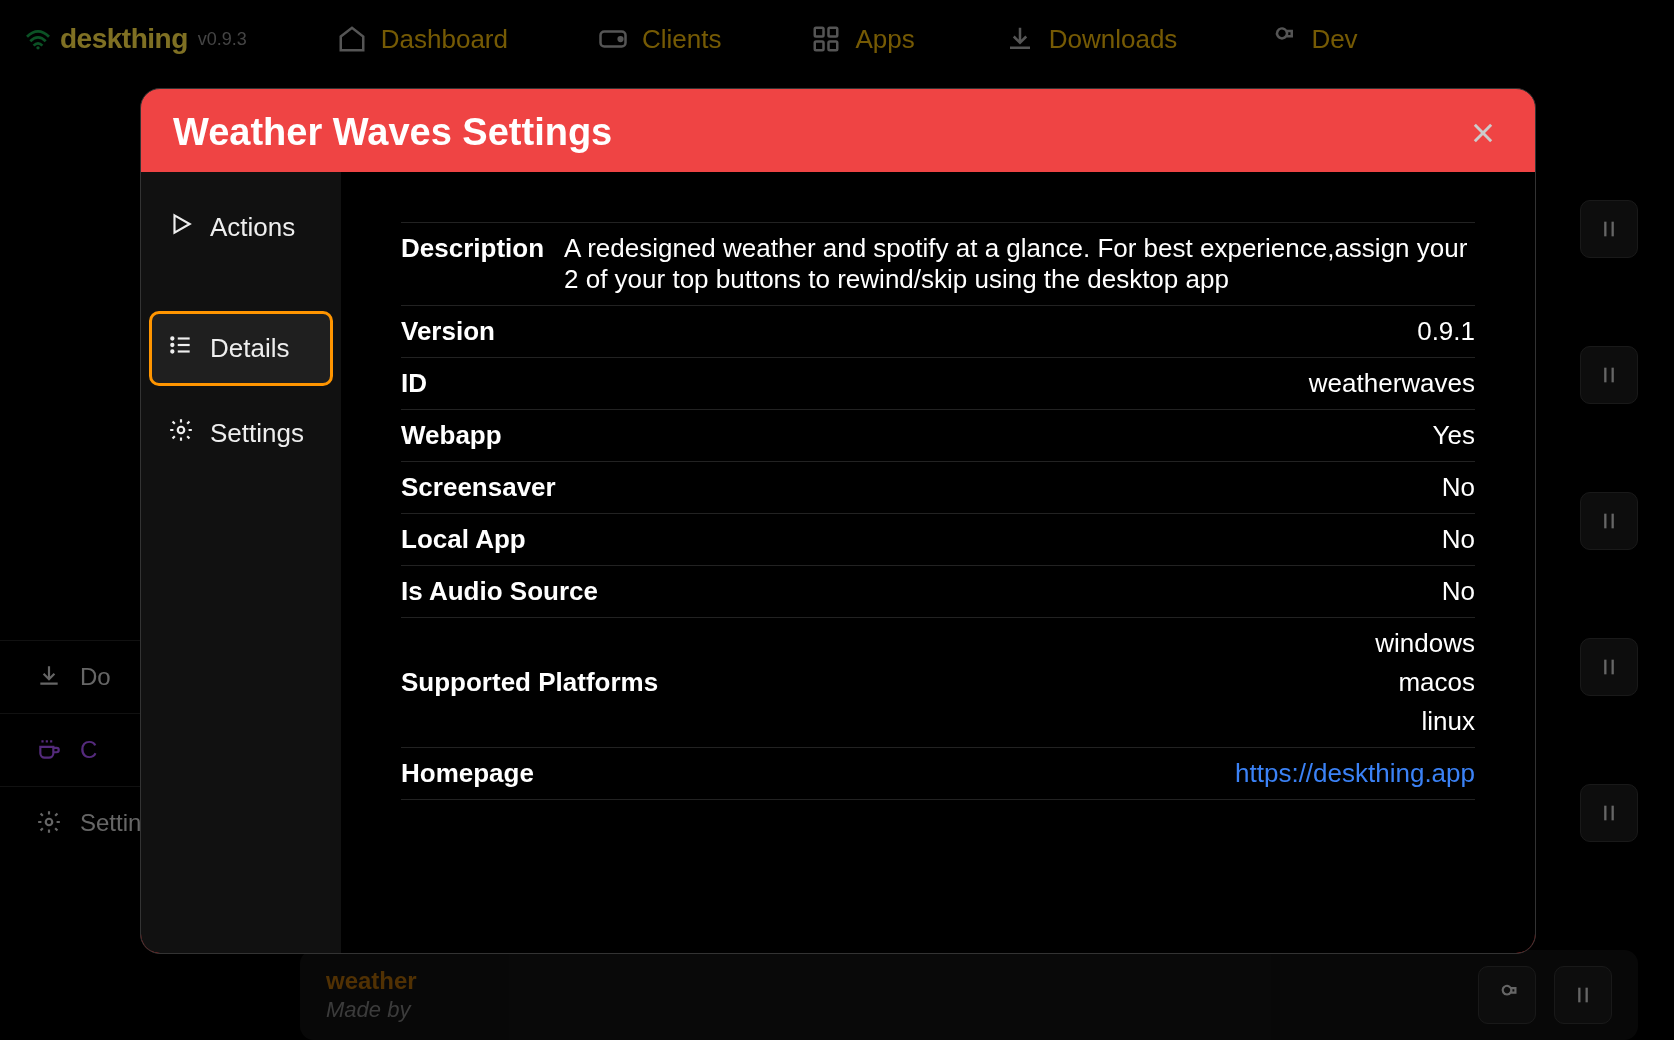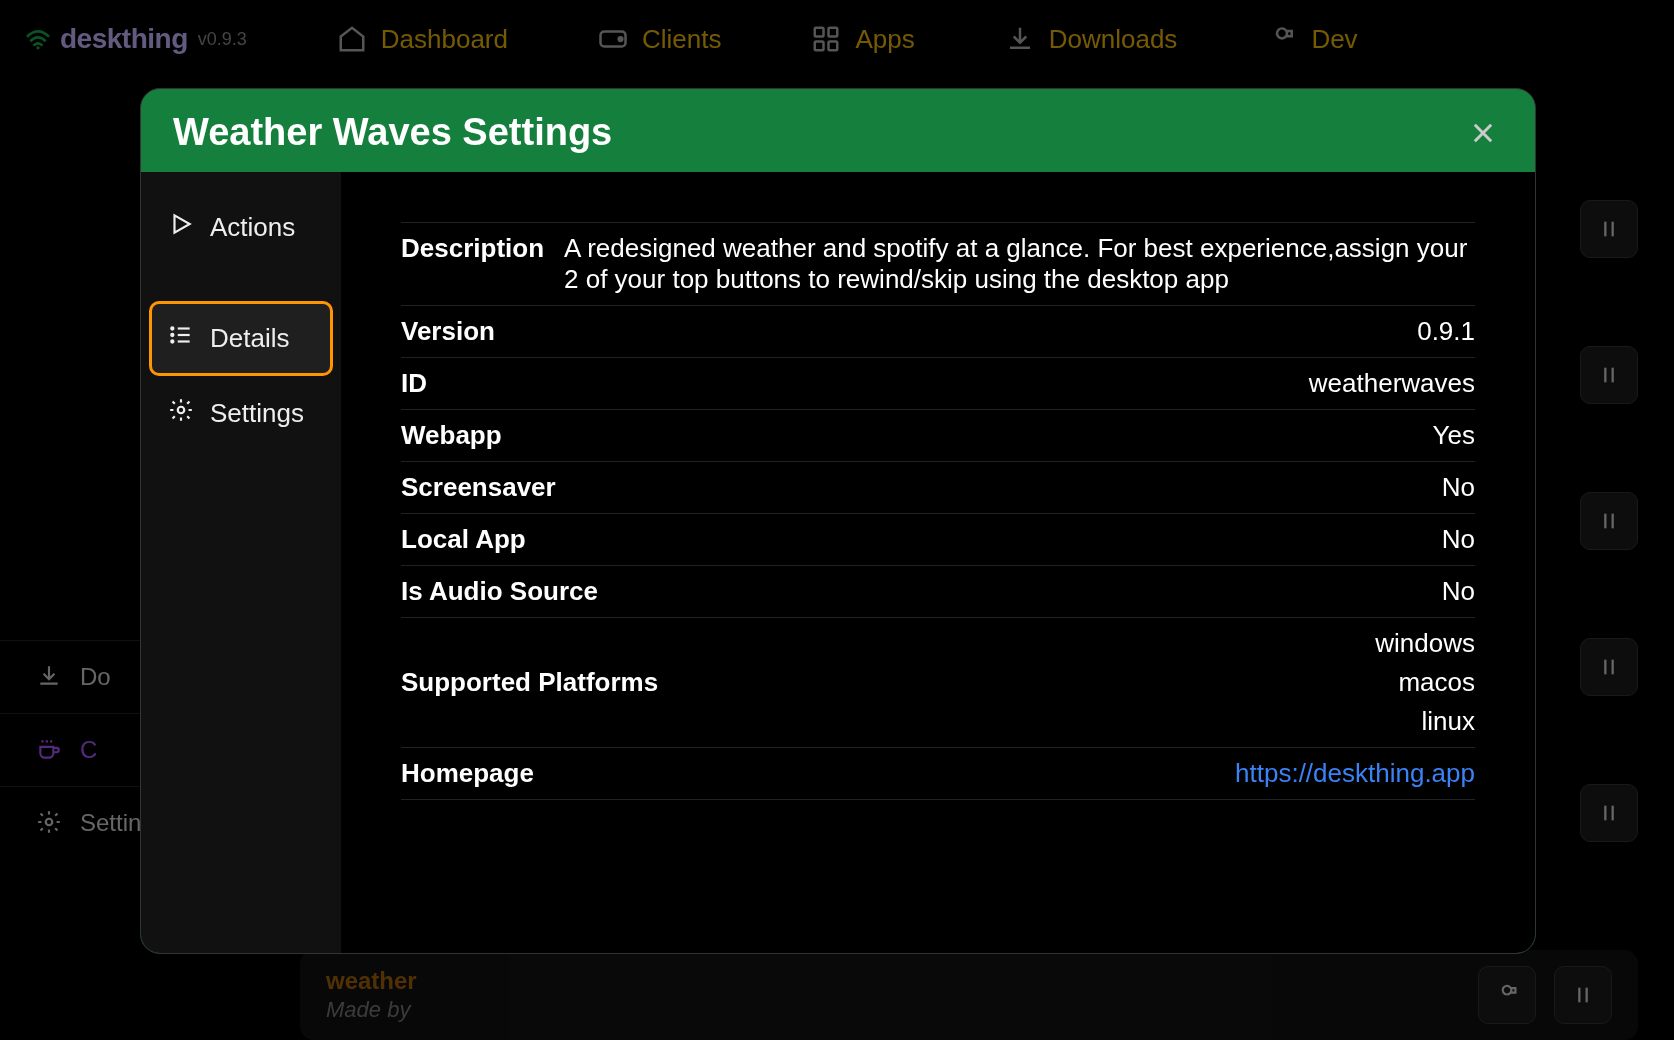--- a/index.html
+++ b/index.html
@@ -22,21 +22,21 @@
   background: #000;
   gap: 10px;
   opacity: 0.5;
 }
 .brand {
   display: flex;
   align-items: center;
   gap: 8px;
 }
 .wifi-icon svg { display: block; }
-.brand-text { font-weight: 700; font-size: 28px; color: #c4b5fd; letter-spacing: -0.5px; }
+.brand-text { font-weight: 700; font-size: 28px; color: #fde047; letter-spacing: -0.5px; }
 .brand-version { font-size: 18px; color: #888; margin-left: 2px; }
 .nav-items { display: flex; gap: 90px; margin-left: 80px; }
 .nav-item { display: flex; align-items: center; gap: 14px; color: #eab308; font-size: 26px; cursor: pointer; }
 .nav-item svg { stroke: #aaa; }
 
 
 .left-sidebar {
   position: absolute;
   left: 0;
   top: 640px;
@@ -103,21 +103,21 @@
   display: flex; align-items: center; justify-content: center; cursor: pointer;
 }
 
 
 .modal {
   position: absolute;
   left: 140px;
   top: 88px;
   width: 1396px;
   height: 866px;
-  background: #15803d;
+  background: #ef4444;
   border: 1px solid #333;
   border-radius: 20px;
   display: flex;
   flex-direction: column;
   overflow: hidden;
 }
 .modal-header {
   display: flex;
   align-items: center;
   justify-content: space-between;
@@ -132,21 +132,21 @@
 }
 .modal-body { display: flex; flex: 1; min-height: 0; }
 
 
 .modal-sidebar {
   width: 200px;
   background: #111;
   padding: 18px 8px;
   display: flex;
   flex-direction: column;
-  gap: 0;
+  gap: 10px;
 }
 .modal-sidebar-item {
   display: flex;
   align-items: center;
   gap: 16px;
   padding: 18px 16px;
   font-size: 26px;
   color: #eee;
   border-radius: 10px;
   cursor: pointer;

